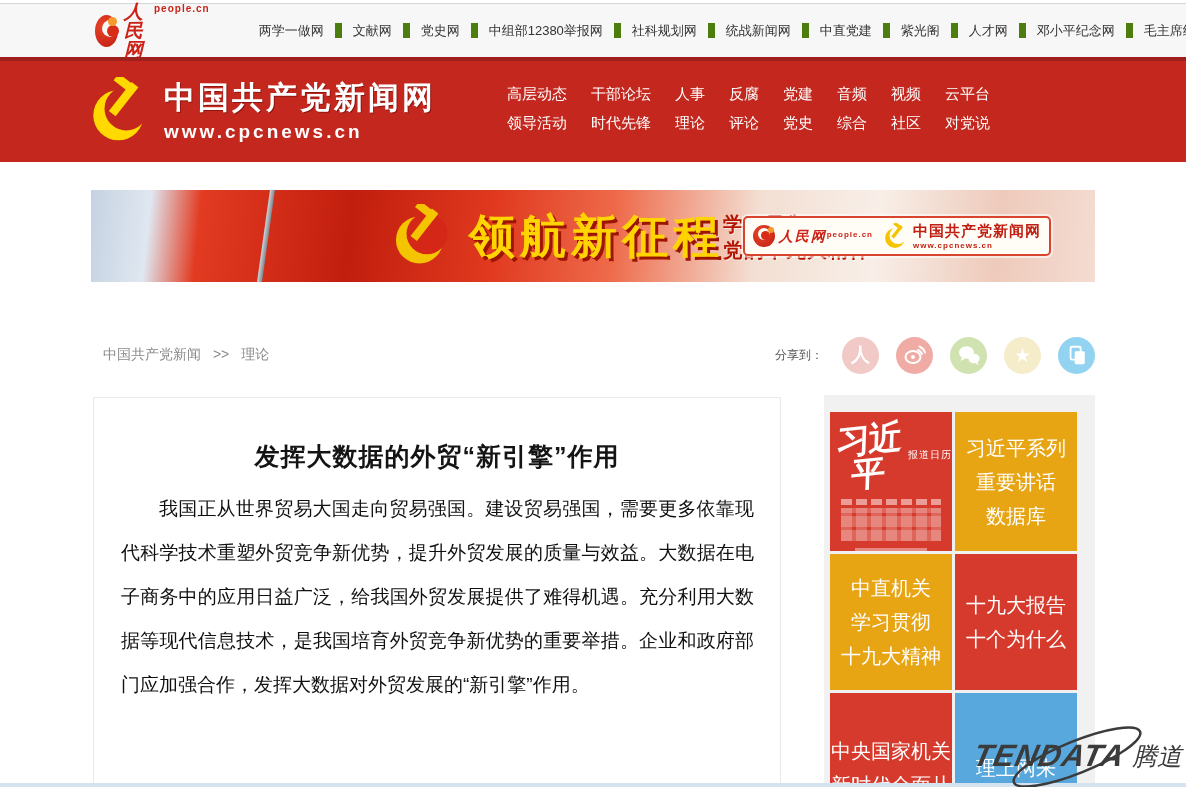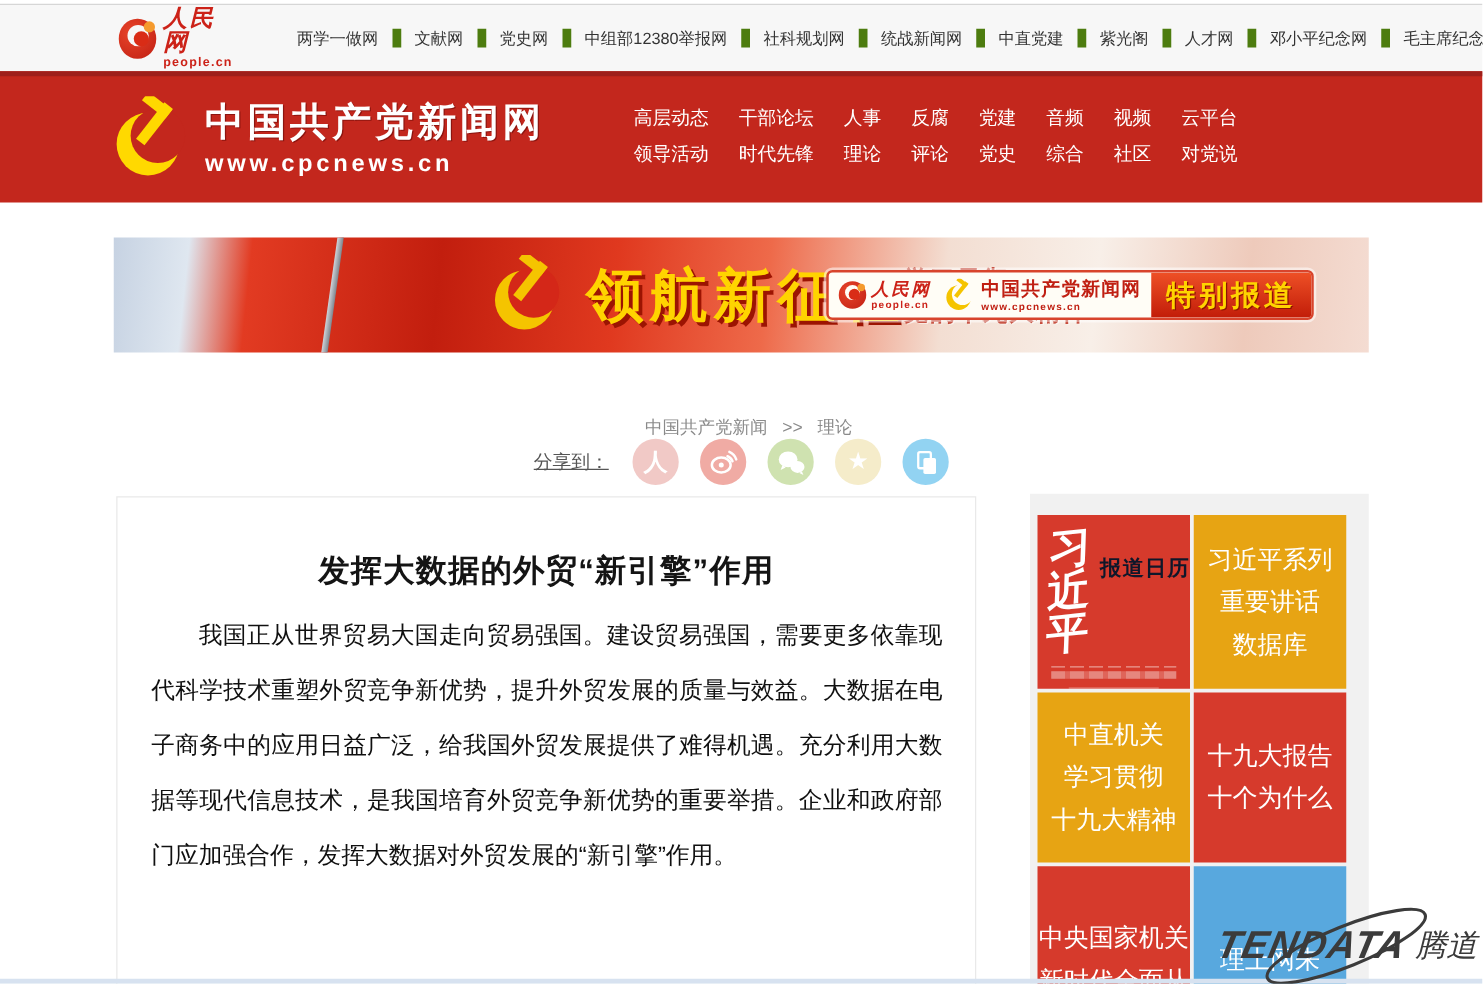--- a/index.html
+++ b/index.html
@@ -10,21 +10,21 @@
   }
   
   .topline { position:absolute; top:3px; left:0; width:100%; height:1px; background:#d6d6d6; }
   .topbar { position:absolute; top:4px; left:0; width:100%; height:53px; background:#f7f7f7; display:flex; align-items:center; }
   .pd-logo { display:flex; align-items:center; margin-left:95px; cursor:pointer; }
   .pd-swirl { width:32px; height:32px; position:relative; margin-right:6px; }
   .pd-swirl .c1 { position:absolute; inset:0; border-radius:50%; background:radial-gradient(circle at 35% 35%, #e8442a, #c01f12); }
   .pd-swirl .c2 { position:absolute; left:7px; top:5px; width:17px; height:17px; border-radius:50%; background:#f7f7f7; }
   .pd-swirl .c3 { position:absolute; left:12px; top:10px; width:12px; height:12px; border-radius:50%; background:#d92c16; }
   .pd-swirl .c4 { position:absolute; right:1px; top:2px; width:9px; height:9px; border-radius:50%; background:#f59a2d; }
-  .pd-text { display:flex; flex-direction:column; line-height:1; }
+  .pd-text { display:flex; flex-direction:row; line-height:1; }
   .pd-brand { color:#cc2218; font-size:19px; font-weight:bold; font-style:italic; letter-spacing:2px; }
   .pd-sub { color:#cc2218; font-size:10px; font-weight:bold; margin-top:2px; letter-spacing:1px; }
   .toplinks { margin-left:38px; font-size:13px; color:#333; white-space:nowrap; }
   .toplinks span.lnk { padding:0 11px; border-right:7px solid #4d7c0f; cursor:pointer; }
   .toplinks span.lnk:last-child { border-right:none; }
   
   .redheader { position:absolute; top:57px; left:0; width:100%; height:105px; background:#c3271d; border-top:4px solid #9e1f1b; }
   .siteblock { position:absolute; left:88px; top:16px; display:flex; align-items:center; cursor:pointer; }
   .emblem { flex:0 0 auto; }
   .sitename { margin-left:10px; display:flex; flex-direction:column; }
@@ -47,41 +47,41 @@
   .badge-people .pd-swirl .c3 { left:8px; top:6px; width:9px; height:9px; }
   .badge-people .pd-swirl .c4 { width:6px; height:6px; }
   .badge-people .pd-brand { font-size:14px; }
   .badge-people .pd-sub { font-size:8px; }
   .badge-site { display:flex; align-items:center; padding:0 8px 0 2px; }
   .badge-site .txt { display:flex; flex-direction:column; margin-left:4px; }
   .badge-site .cn { color:#c01f12; font-size:15px; font-weight:bold; letter-spacing:1px; }
   .badge-site .en { color:#c01f12; font-size:8px; font-weight:bold; letter-spacing:1px; }
   .badge-special { display:flex; align-items:center; padding:0 12px; background:linear-gradient(#ee5026,#c21d09); color:#ffd400; font-size:23px; font-weight:bold; letter-spacing:3px; text-shadow:1px 1px 0 #8c1402; }
   
-  .crumbrow { position:absolute; top:333px; left:91px; width:1004px; height:44px; display:flex; align-items:center; justify-content:space-between;flex-direction:column; }
+  .crumbrow { position:absolute; top:333px; left:91px; width:1004px; height:44px; display:flex; align-items:center; justify-content:space-between; }
   .breadcrumb { font-size:14px; color:#8a8a8a; margin-left:12px; }
   .breadcrumb .sep { margin:0 8px; }
   .breadcrumb .bc-link { cursor:pointer; }
   .sharebox { display:flex; align-items:center; gap:17px; }
-  .share-label { font-size:15px; color:#555; margin-right:2px;text-decoration:underline; }
+  .share-label { font-size:12px; color:#555; margin-right:2px; }
   .sicon { width:37px; height:37px; border-radius:50%; display:flex; align-items:center; justify-content:center; cursor:pointer; color:#fff; font-size:19px; font-weight:bold; }
   
   .article { position:absolute; top:397px; left:93px; width:688px; height:420px; background:#fff; border:1px solid #e9e9e9; }
   .a-title { margin-top:42px; text-align:center; font-size:25px; font-weight:bold; color:#141414; letter-spacing:1px; }
   .a-authors { margin-top:28px; text-align:center; font-size:15px; color:#333; }
   .a-source { margin-top:17px; text-align:center; font-size:14px; color:#333; }
   .a-body { margin:14px 26px 0 27px; font-size:19px; line-height:44px; color:#101010; text-indent:38px; text-align:justify; }
   
   .sidebar { position:absolute; top:395px; left:824px; width:271px; height:392px; background:#f1f1f1; padding:17px 18px 0 6px; }
   .tilegrid { display:grid; grid-template-columns:122px 122px; grid-template-rows:139px 136px 150px; gap:3px; }
   .tile { display:flex; align-items:center; justify-content:center; text-align:center; color:#fff; font-size:20px; line-height:34px; white-space:pre-line; cursor:pointer; overflow:hidden; }
   .tile-cal { flex-direction:column; justify-content:flex-start; padding-top:10px; }
   .cal-head { display:flex; align-items:flex-start; }
   .cal-title { font-size:34px; font-weight:bold; line-height:1; transform:rotate(-6deg) skewX(-8deg); letter-spacing:-2px; }
-  .cal-sub { font-size:17px; color:#0f172a; margin:16px 0 0 2px; letter-spacing:1px; white-space:nowrap;font-weight:bold; }
+  .cal-sub { font-size:10px; color:#ffffff; margin:16px 0 0 2px; letter-spacing:1px; white-space:nowrap; }
   .cal-gridhead { width:100px; height:11px; margin-top:9px; background:repeating-linear-gradient(90deg, rgba(255,255,255,.5) 0 11px, rgba(255,255,255,0) 11px 15px); }
   .cal-grid { width:100px; height:56px; margin-top:3px;
     background:repeating-linear-gradient(0deg, rgba(255,255,255,.22) 0 11px, rgba(255,255,255,0) 11px 14px),
                repeating-linear-gradient(90deg, rgba(255,255,255,.22) 0 11px, rgba(255,255,255,0) 11px 15px); }
   .cal-foot { width:72px; height:5px; margin-top:7px; background:rgba(255,255,255,.4); }
   
   .watermark { position:absolute; top:738px; right:4px; display:flex; align-items:center; z-index:9; }
   .wm-en { position:relative; font-size:31px; font-weight:bold; font-style:italic; letter-spacing:1px; color:#3b3b3b; transform:skewX(-12deg); }
   .wm-swoosh { position:absolute; left:28px; top:-16px; pointer-events:none; }
   .wm-cn { font-size:25px; font-style:italic; color:#3b3b3b; margin-left:8px; font-family:"Liberation Serif","DejaVu Serif",serif; }
@@ -189,21 +189,20 @@
         <circle cx="46" cy="58" r="38" fill="#f5c400"></circle>
         <circle cx="58" cy="48" r="33" fill="#fffdf6"></circle>
         <rect x="50" y="6" width="13" height="56" fill="#f5c400" transform="rotate(38 56 30)"></rect>
         <rect x="38" y="4" width="36" height="13" fill="#f5c400" transform="rotate(38 56 12)"></rect>
       </svg>
       <span class="txt">
         <span class="cn">中国共产党新闻网</span>
         <span class="en">www.cpcnews.cn</span>
       </span>
     </div>
-    <div class="badge-special">特别报道</div>
   </div>
 </div>
 
 <div class="crumbrow">
   <div class="breadcrumb">
     <span class="bc-link">中国共产党新闻</span>
     <span class="sep">&gt;&gt;</span>
     <span class="bc-link">理论</span>
   </div>
   <div class="sharebox">

